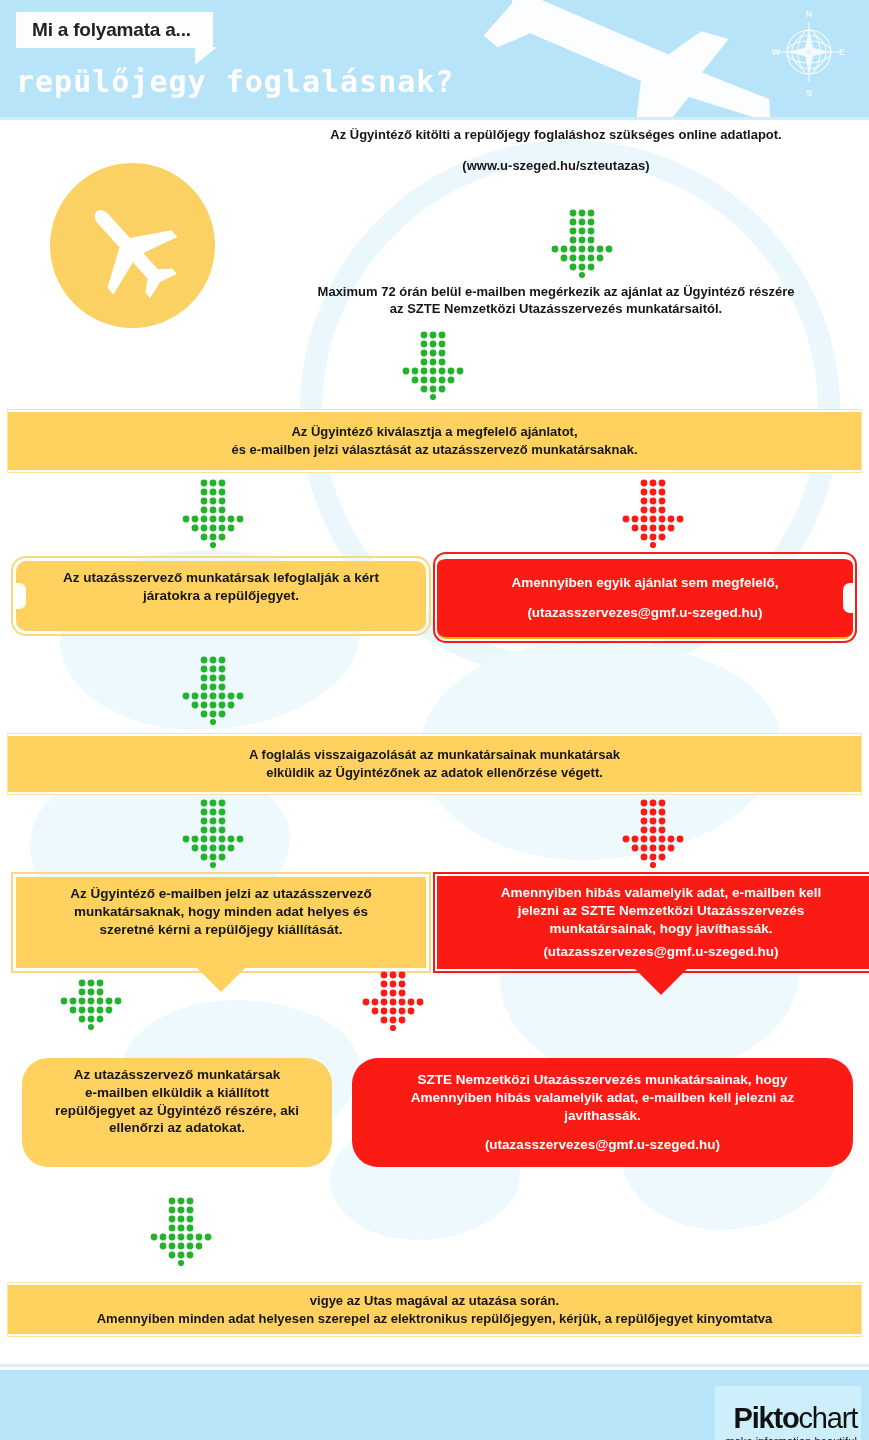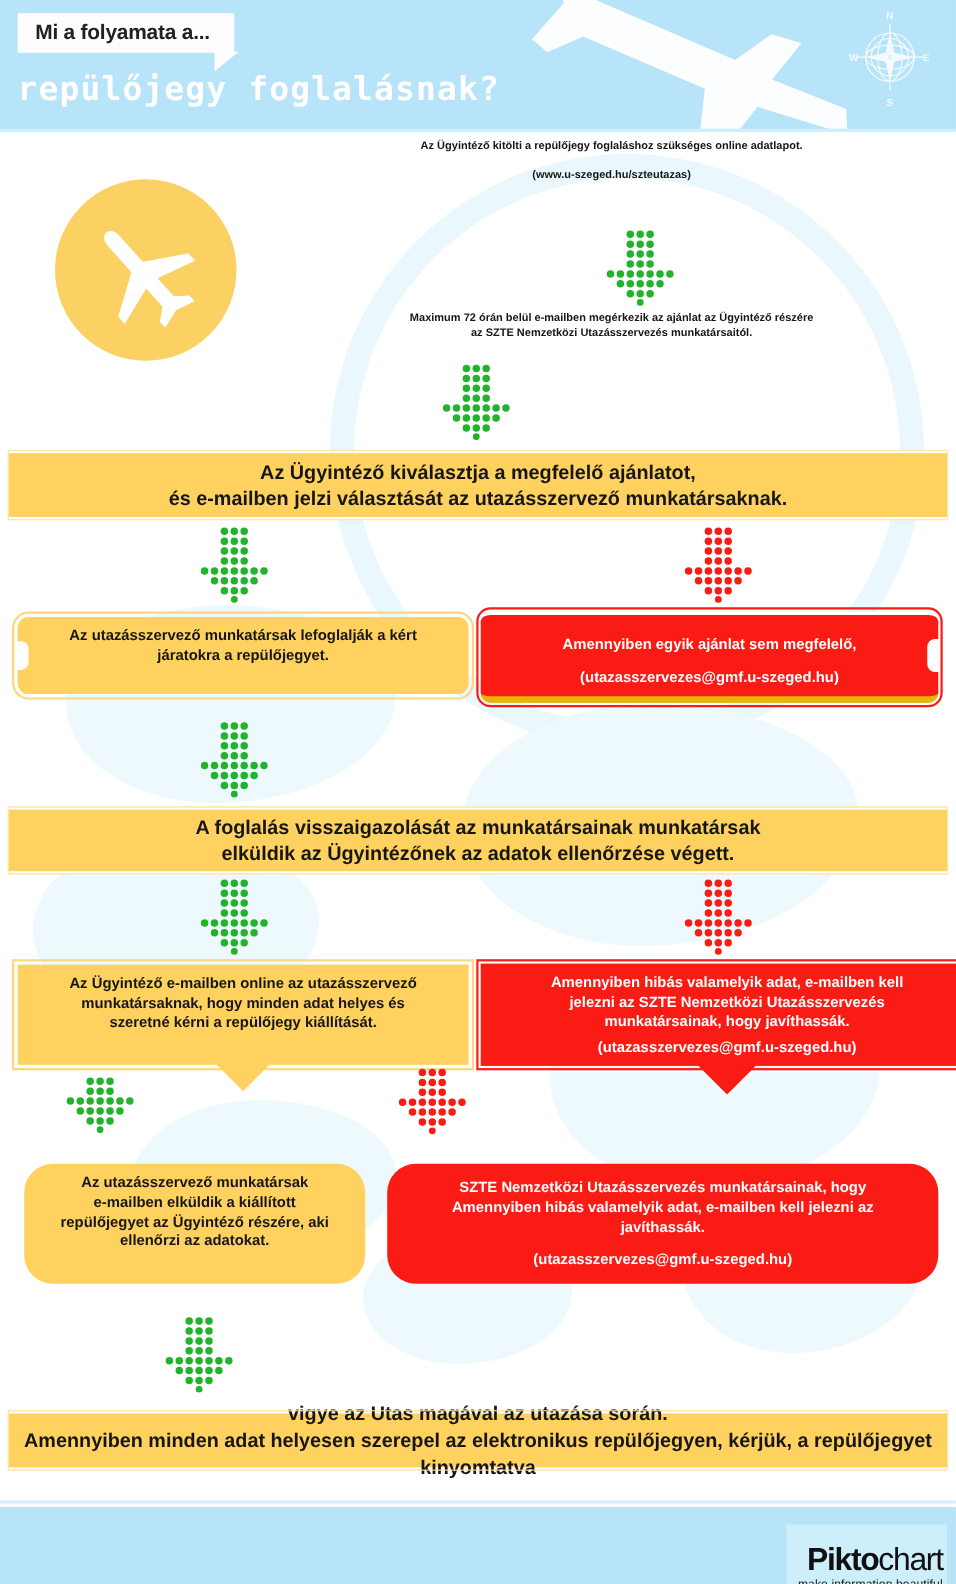--- a/index.html
+++ b/index.html
@@ -133,39 +133,39 @@
     left: 27px;
     top: 27px;
     width: 112px;
     height: 112px;
   }
 
   
   .plain-text {
     position: absolute;
     text-align: center;
-    font-size: 10px;
+    font-size: 13px;
     font-weight: bold;
     color: #161616;
     line-height: 1.32;
     z-index: 3;
   }
 
   
   .band {
     position: absolute;
     left: 8px;
     width: 853px;
     box-sizing: border-box;
     background: #ffd15f;
     border-top: 2px solid #ffffff;
     border-bottom: 2px solid #ffffff;
     outline: 1px solid #fbe3a0;
     text-align: center;
-    font-size: 18px;
+    font-size: 13px;
     font-weight: bold;
     color: #161616;
     line-height: 1.35;
     display: flex;
     align-items: center;
     justify-content: center;
     padding: 6px 12px;
     z-index: 3;
   }
 
@@ -214,22 +214,21 @@
     top: 50%;
     transform: translateY(-50%);
     width: 11px;
     height: 26px;
     background: #ffffff;
     border-radius: 0 7px 7px 0;
   }
   .ticket-red {
     border-radius: 9px;
     border-top: 3px solid #ffffff;
-    border-bottom: 6px solid #eab308;
-    justify-content: flex-end;
+    border-bottom: 2px solid #eab308;
   }
   .ticket-red::after {
     content: "";
     position: absolute;
     right: -1px;
     top: 50%;
     transform: translateY(-50%);
     width: 11px;
     height: 30px;
     background: #ffffff;
@@ -647,21 +646,21 @@
         <circle cx="51" cy="50" r="3.4"></circle>
       <circle cx="24" cy="59" r="3.4"></circle>
         <circle cx="33" cy="59" r="3.4"></circle>
         <circle cx="42" cy="59" r="3.4"></circle>
       <circle cx="33" cy="67" r="3.1"></circle>
     </g>
   </svg>
 
   <div class="card-yellow speech-down outline-yellow" style="left:16px; top:877px; width:410px; height:91px;">
     <div>
-      <div>Az Ügyintéző e-mailben online az utazásszervező</div>
+      <div>Az Ügyintéző e-mailben jelzi az utazásszervező</div>
       <div>munkatársaknak, hogy minden adat helyes és</div>
       <div>szeretné kérni a repülőjegy kiállítását.</div>
     </div>
   </div>
 
   <div class="card-red speech-down-red outline-red" style="left:437px; top:876px; width:448px; height:93px; border-radius:0;">
     <div>Amennyiben hibás valamelyik adat, e-mailben kell</div>
     <div>jelezni az SZTE Nemzetközi Utazásszervezés</div>
     <div>munkatársainak, hogy javíthassák.</div>
     <div class="spacer"></div>

